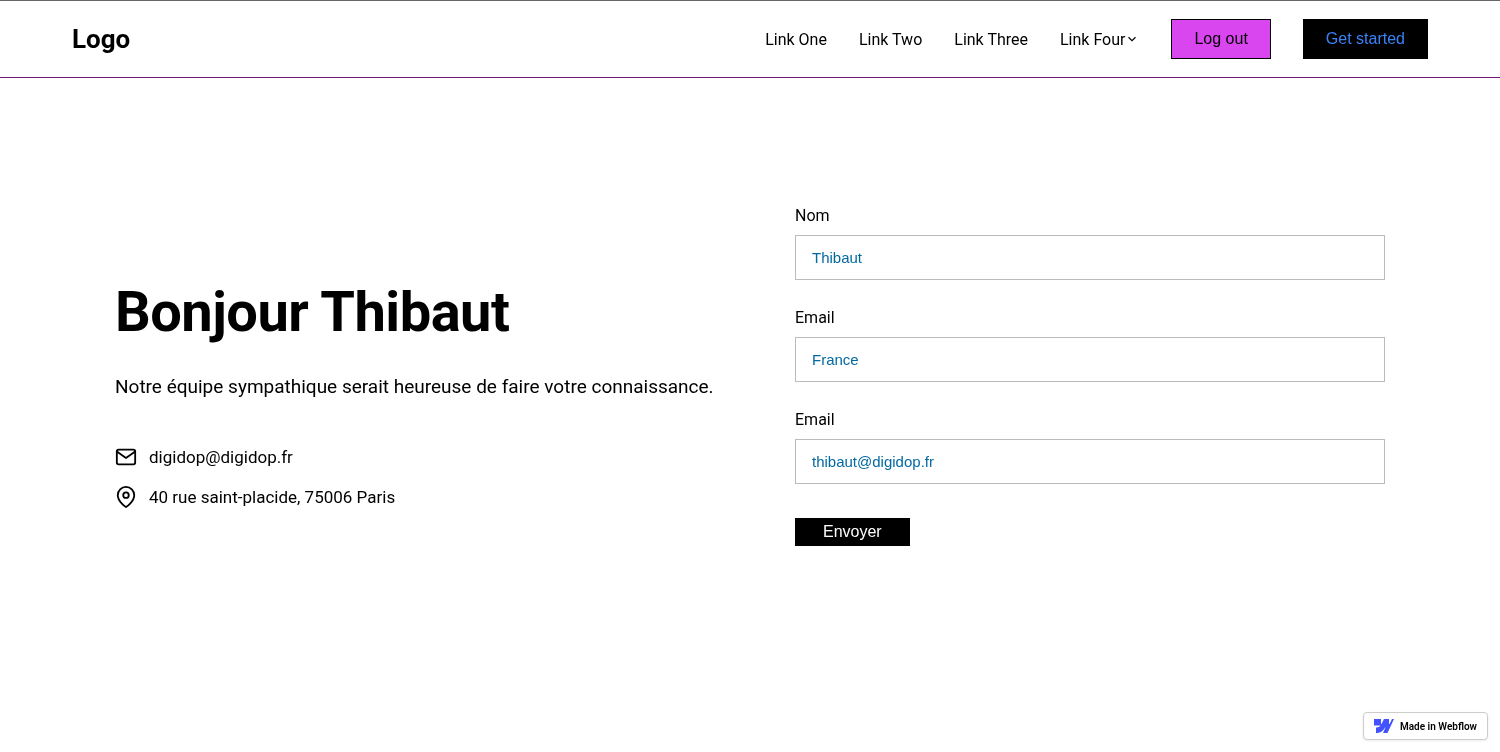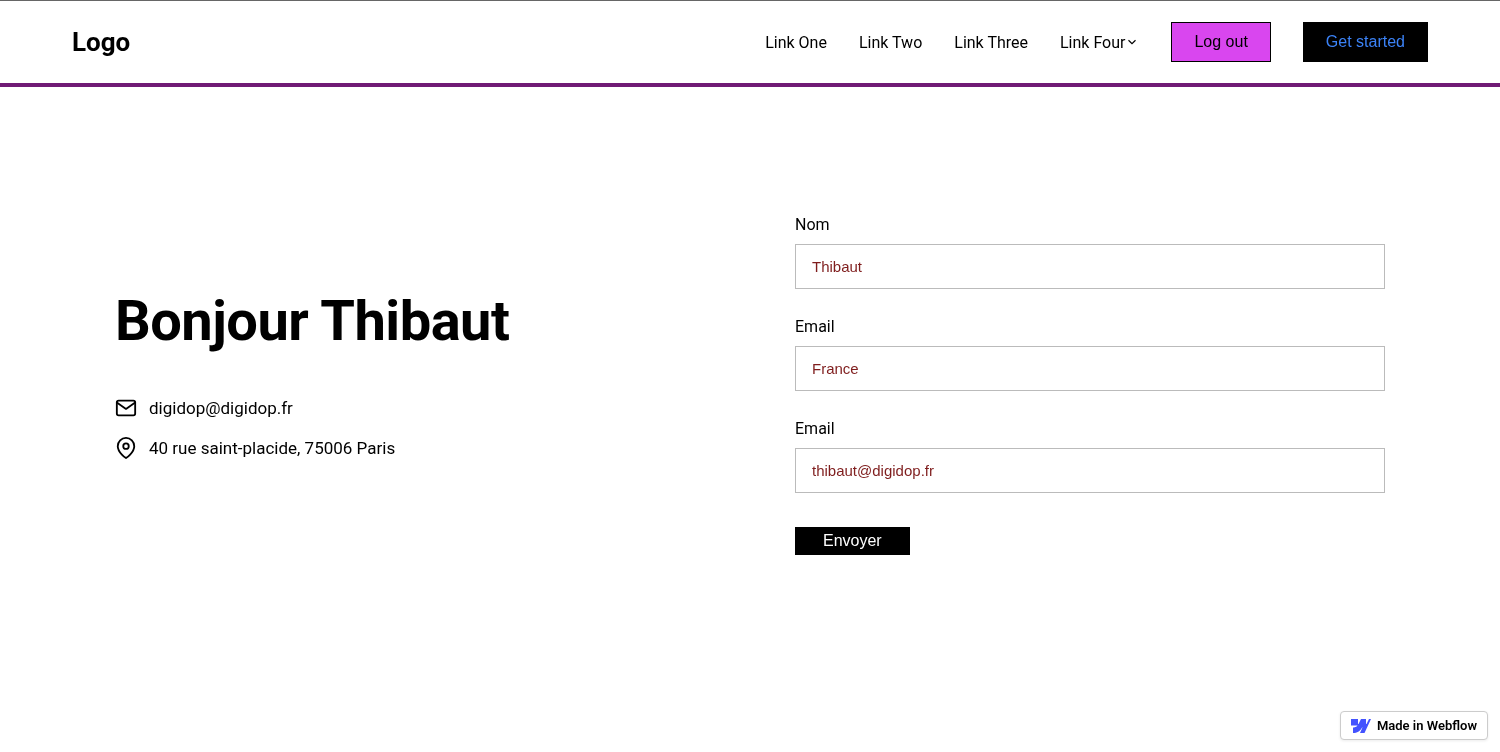--- a/index.html
+++ b/index.html
@@ -10,22 +10,22 @@
     width: 1500px;
     height: 752px;
     border-top: 1px solid #666;
     position: relative;
   }
   .header {
     display: flex;
     align-items: center;
     justify-content: space-between;
     padding: 0 72px;
-    height: 86px;
-    border-bottom: 4px solid #701a75;
+    height: 77px;
+    border-bottom: 1px solid #701a75;
   }
   .logo {
     font-size: 26px;
     font-weight: 700;
   }
   .nav {
     display: flex;
     align-items: center;
     gap: 32px;
   }
@@ -60,21 +60,21 @@
     gap: 80px;
   }
   .left {
     flex: 0 0 600px;
     padding-top: 76px;
   }
   .heading {
     font-size: 56px;
     font-weight: 700;
     line-height: 1.1;
-    margin-bottom: 44px;
+    margin-bottom: 28px;
     letter-spacing: -0.5px;
   }
   .subtext {
     font-size: 19px;
     line-height: 1.6;
     margin-bottom: 44px;
   }
   .contact-line {
     display: flex;
     align-items: center;
@@ -98,41 +98,41 @@
     font-size: 16px;
     font-weight: 400;
     margin-bottom: 10px;
   }
   .input {
     width: 100%;
     padding: 13px 16px;
     font-size: 15px;
     border: 1px solid #bbb;
     background: #fff;
-    color: #7f1d1d;
+    color: #0369a1;
   }
   .submit {
     background: #000;
     color: #fff;
     border: none;
     padding: 5px 28px;
     font-size: 16px;
     font-weight: 500;
     cursor: pointer;
     margin-top: 6px;
   }
   .badge {
     position: absolute;
     bottom: 12px;
     right: 12px;
     background: #fff;
     border: 1px solid #ccc;
     border-radius: 4px;
     padding: 6px 10px;
-    font-size: 13px;
+    font-size: 10px;
     font-weight: 600;
     display: flex;
     align-items: center;
     gap: 6px;
     box-shadow: 0 1px 3px rgba(0,0,0,0.08);
   }
   .wf-logo {
     display: inline-flex;
   }
 </style>
@@ -154,20 +154,21 @@
       </span>
     </div>
     <button class="btn">Log out</button>
     <button class="btn primary">Get started</button>
   </div>
 </div>
 
 <div class="main">
   <div class="left">
     <h1 class="heading">Bonjour Thibaut</h1>
+    <p class="subtext">Notre équipe sympathique serait heureuse de faire votre connaissance.</p>
 
     <div class="contact-line">
       <span class="icon">
         <svg width="22" height="22" viewBox="0 0 24 24" fill="none" stroke="#000" stroke-width="2" stroke-linecap="round" stroke-linejoin="round">
             <rect x="2" y="4" width="20" height="16" rx="2"></rect>
             <polyline points="2,6 12,13 22,6"></polyline>
           </svg>
       </span>
       <span>digidop@digidop.fr</span>
     </div>

